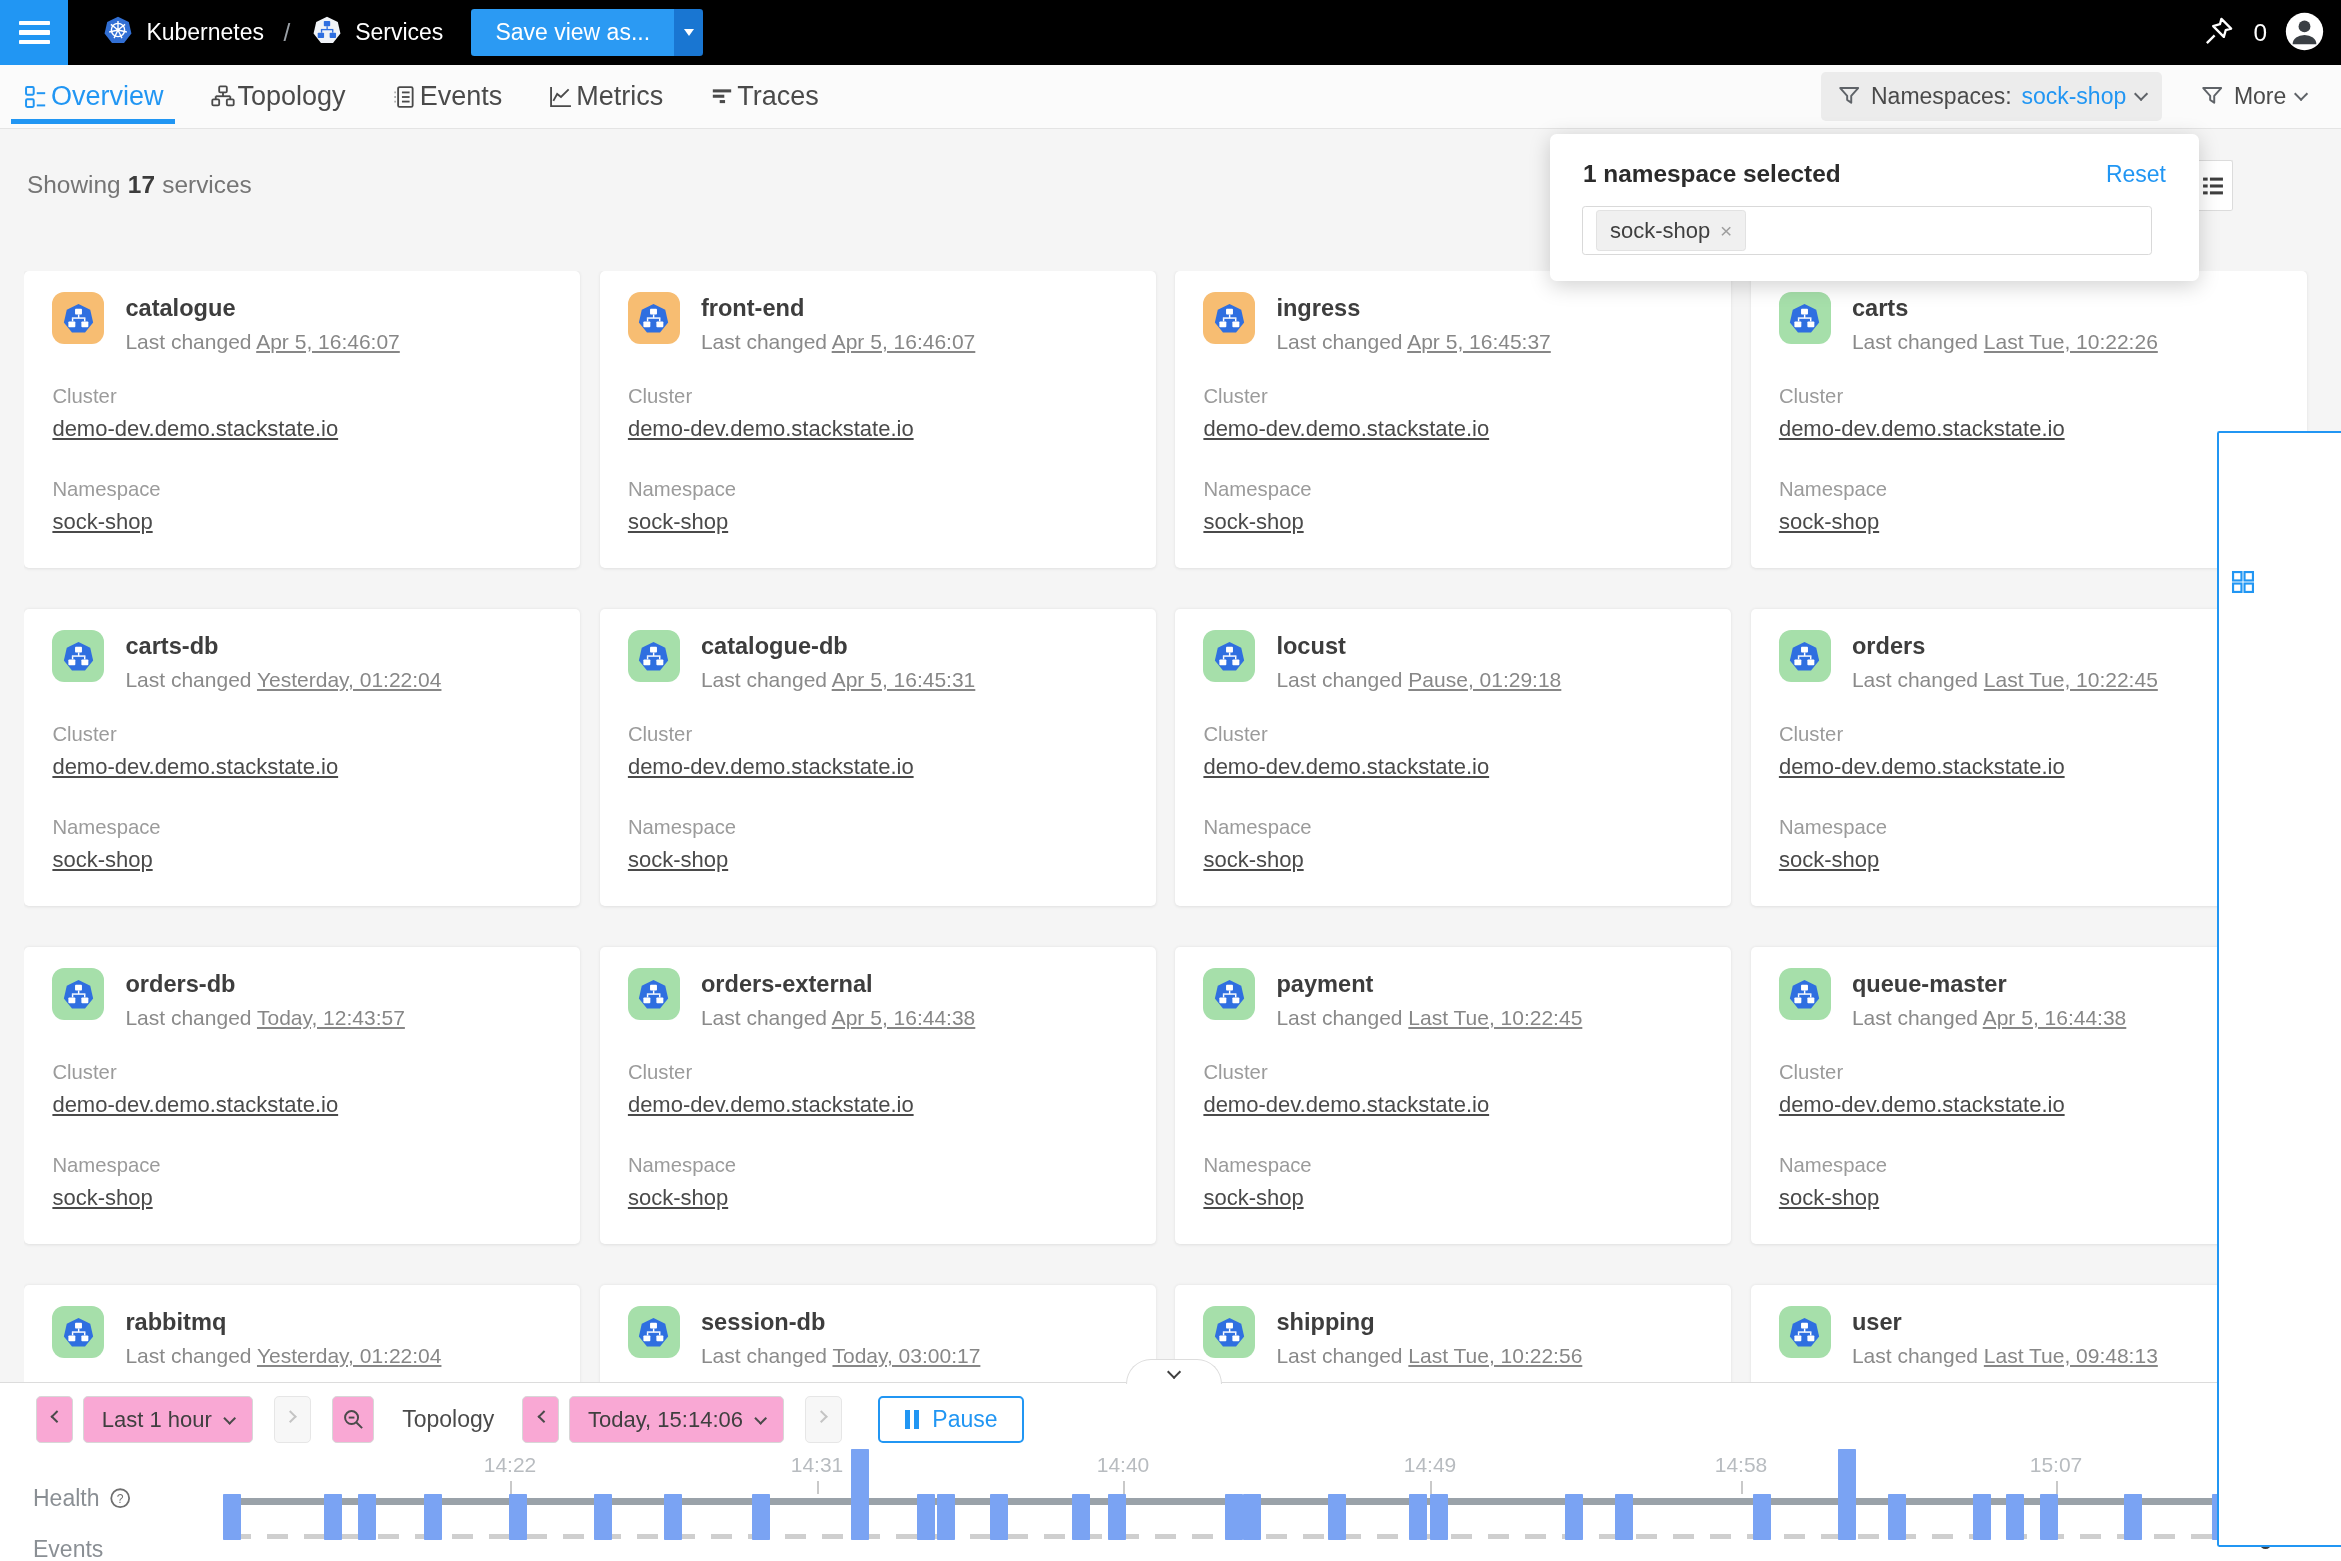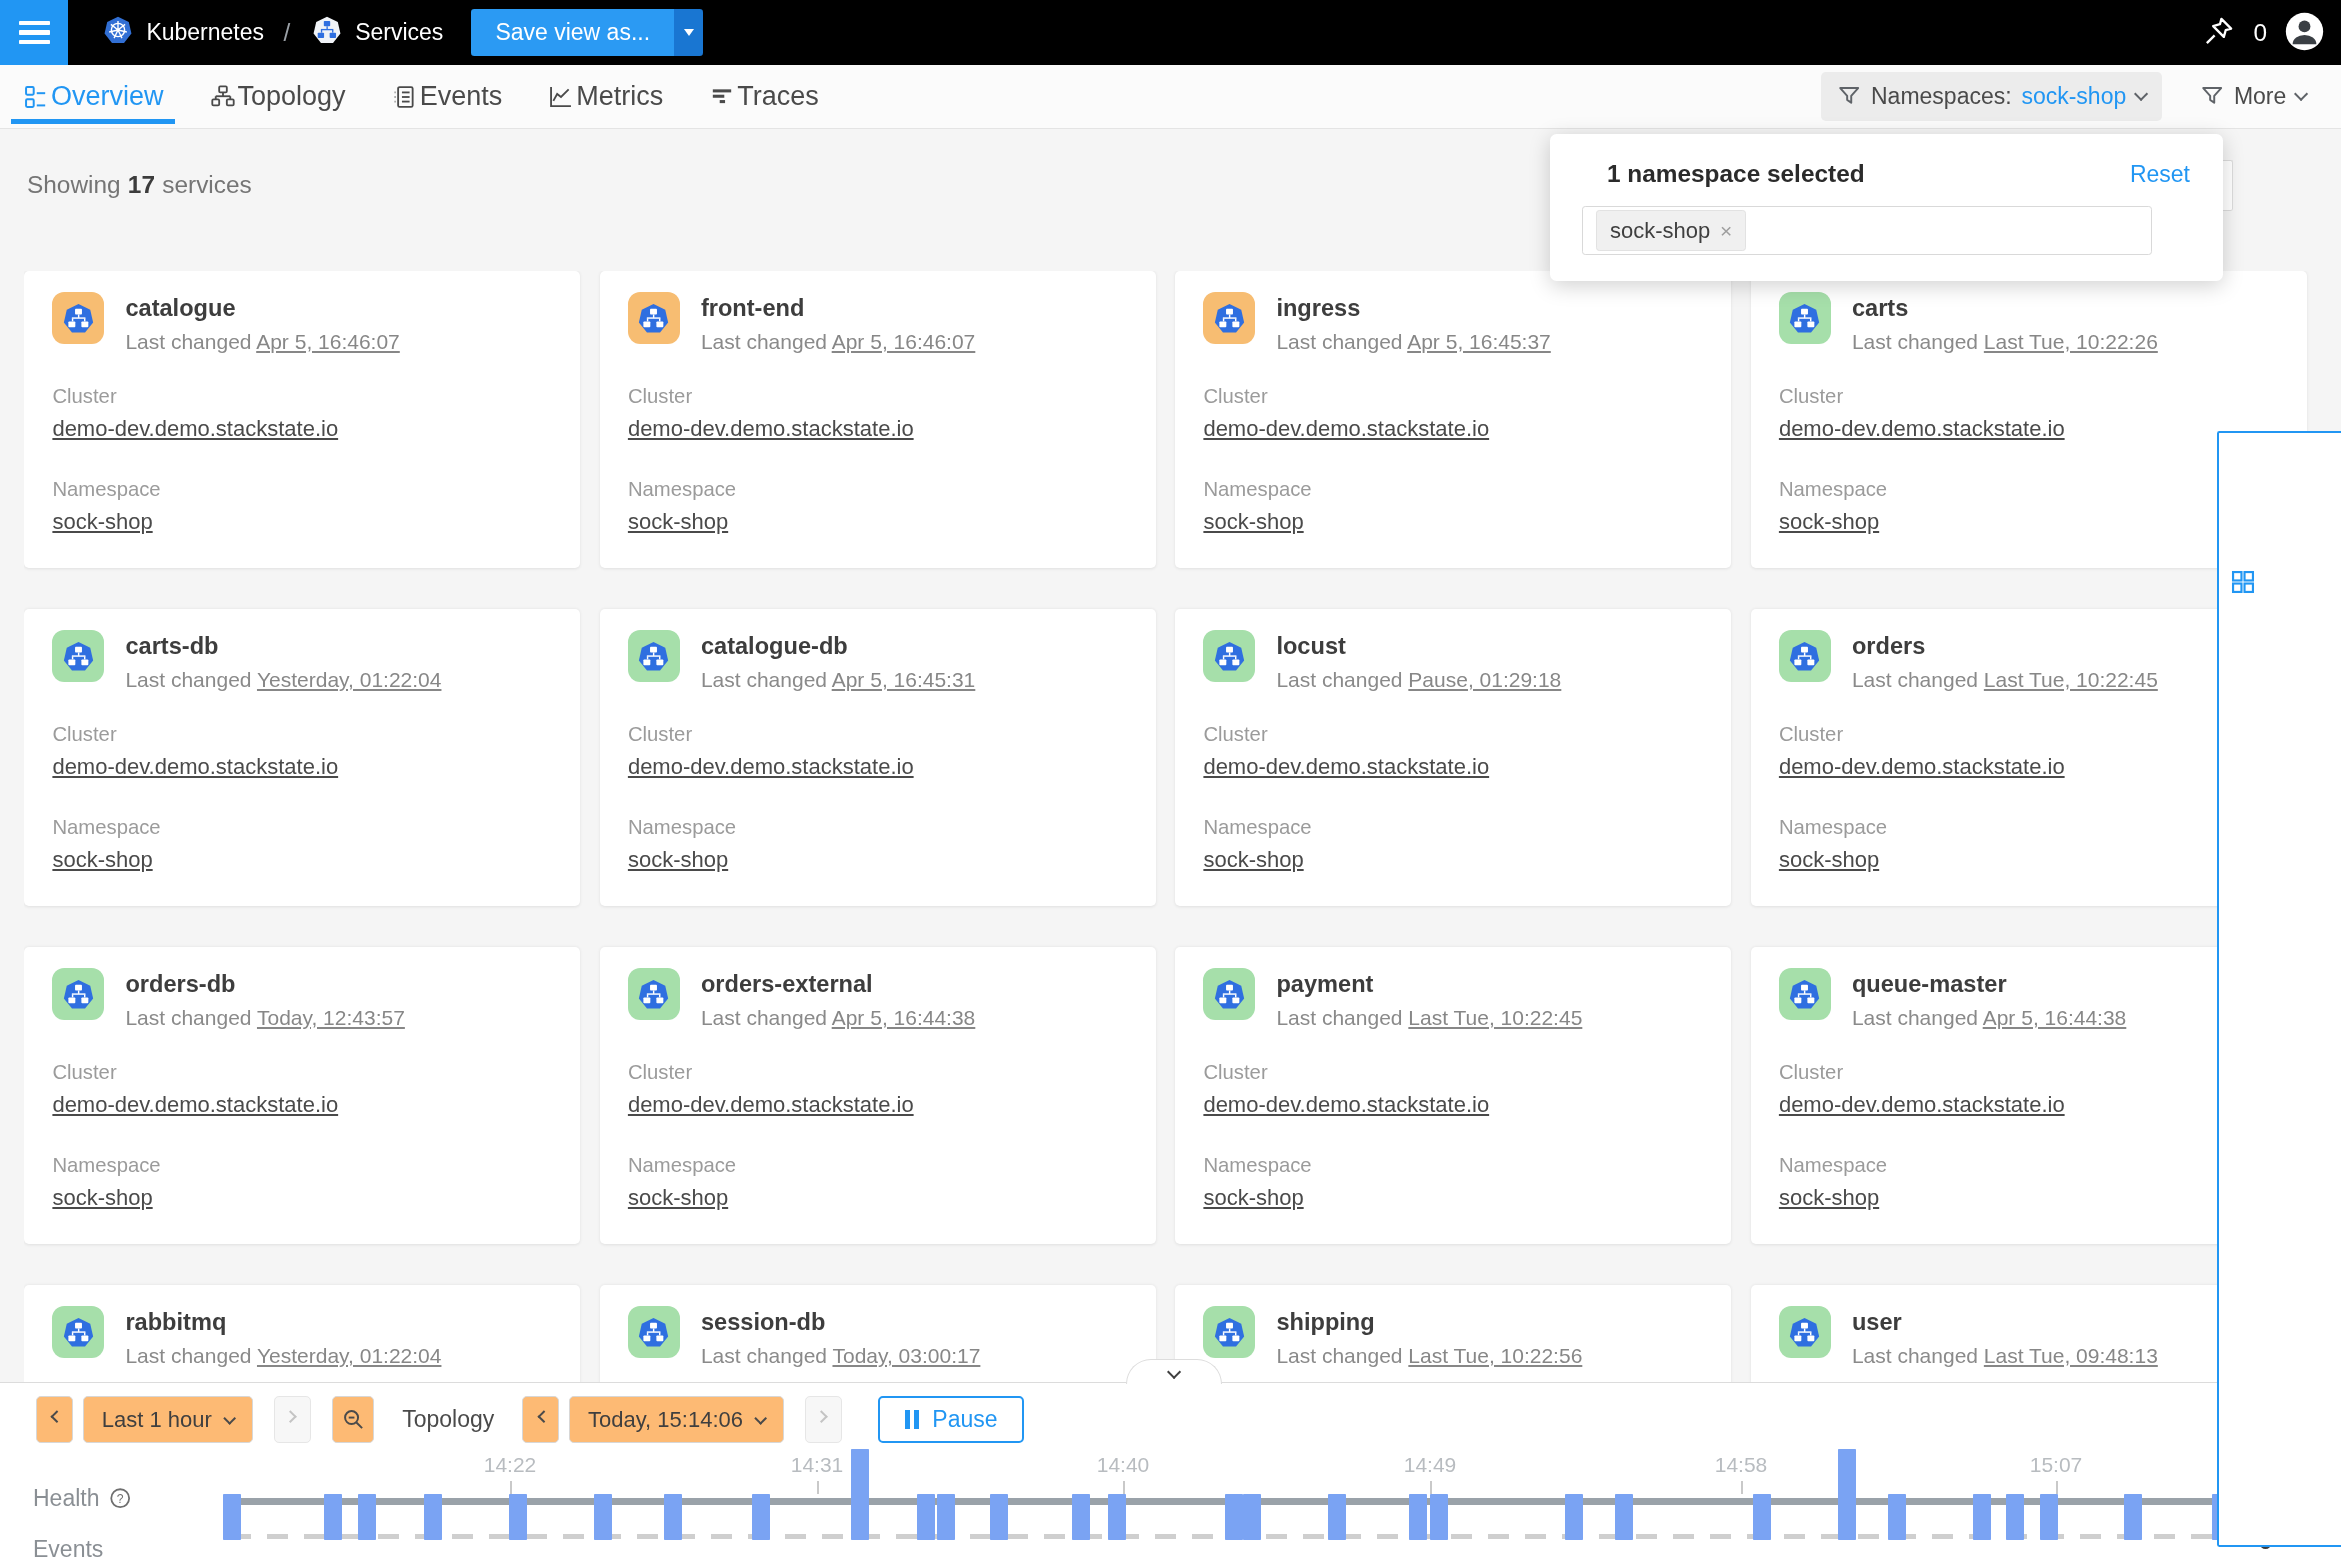--- a/index.html
+++ b/index.html
@@ -33,21 +33,21 @@
   .tab svg{flex:none;}
   .filterbar{position:absolute;right:19.5px;top:65px;height:63px;display:flex;align-items:center;gap:21px;z-index:36;}
   .filterbtn{display:flex;align-items:center;gap:9.8px;font-size:23px;color:#4a4a4a;cursor:pointer;
              padding:11.4px 16.3px;border-radius:4.9px;}
   .filterbtn.activebg{background:#ececec;}
   .filterbtn .val{color:#2196f3;}
   .chev{display:inline-block;width:8.1px;height:8.1px;border-right:2.4px solid #5f6368;
         border-bottom:2.4px solid #5f6368;transform:rotate(45deg);margin-top:-4.9px;}
   
   .ns-panel{position:absolute;left:1550px;top:134px;width:649px;height:147px;background:#fff;
-            border-radius:6.5px;box-shadow:0 4.9px 21px rgba(0,0,0,.18);z-index:50;padding-left:24px;}
+            border-radius:6.5px;box-shadow:0 4.9px 21px rgba(0,0,0,.18);z-index:50;}
   .ns-panel .row1{display:flex;justify-content:space-between;align-items:center;margin:26px 33px 0 33px;}
   .ns-title{font-size:24.4px;font-weight:bold;color:#2b2b2b;}
   .ns-reset{font-size:23px;color:#2196f3;cursor:pointer;}
   .ns-input{position:absolute;left:32px;top:72px;width:555px;height:47px;border:1.6px solid #d9d9d9;
             border-radius:3.3px;display:flex;align-items:center;padding-left:13px;cursor:text;}
   .chip{background:#f0f0f0;border:0.8px solid #e2e2e2;border-radius:3.3px;font-size:22px;color:#3f3f3f;
         padding:6.5px 13px;display:flex;align-items:center;gap:9.8px;}
   .chip .x{color:#9e9e9e;font-size:21px;cursor:pointer;}
   
   .toggles{position:absolute;left:2193px;top:160px;display:flex;z-index:45;}
@@ -79,21 +79,21 @@
               display:flex;align-items:center;justify-content:center;cursor:pointer;}
   .expand-tab .chev{border-color:#3f3f3f;transform:rotate(135deg);margin-left:8.1px;}
   
   .bottom{position:absolute;left:0;top:1382px;width:2342px;height:179px;background:#fff;
           border-top:1.6px solid #dcdcdc;z-index:30;}
   .collapse-tab{position:absolute;left:1126px;top:-24.4px;width:94px;height:24.4px;background:#fff;
                 border:1.6px solid #ddd;border-bottom:none;border-radius:47px 47px 0 0;z-index:31;
                 display:flex;align-items:flex-end;justify-content:center;cursor:pointer;}
   .collapse-tab .chev{border-color:#3f3f3f;margin-bottom:6.5px;}
   .toolbar{position:absolute;left:36px;top:13px;height:47px;display:flex;align-items:center;gap:0;}
-  .tbtn{height:47px;border:1.6px solid #d7d7d7;border-radius:4.9px;background:#fdba74;display:flex;
+  .tbtn{height:47px;border:1.6px solid #d7d7d7;border-radius:4.9px;background:#f9a8d4;display:flex;
         align-items:center;justify-content:center;font-size:22px;color:#3f3f3f;cursor:pointer;box-sizing:border-box;}
   .tbtn.sq{width:37px;}
   .tbtn.disabled{background:#f7f7f7;border-color:#e6e6e6;cursor:default;}
   .tbtn.disabled .chev{border-color:#c4c4c4;}
   .tbtn .chev{width:7.3px;height:7.3px;border-width:0 2.4px 2.4px 0;border-color:#4a4a4a;border-style:solid;}
   .chev.left{transform:rotate(135deg);margin-left:4.9px;}
   .chev.right{transform:rotate(-45deg);margin-right:4.9px;}
   .drop{padding:0 18px;gap:13px;display:flex;align-items:center;}
   .gap12{width:9.8px;} .gap26{width:21px;}
   .topo-label{font-size:23px;color:#4a4a4a;padding:0 28px;}

